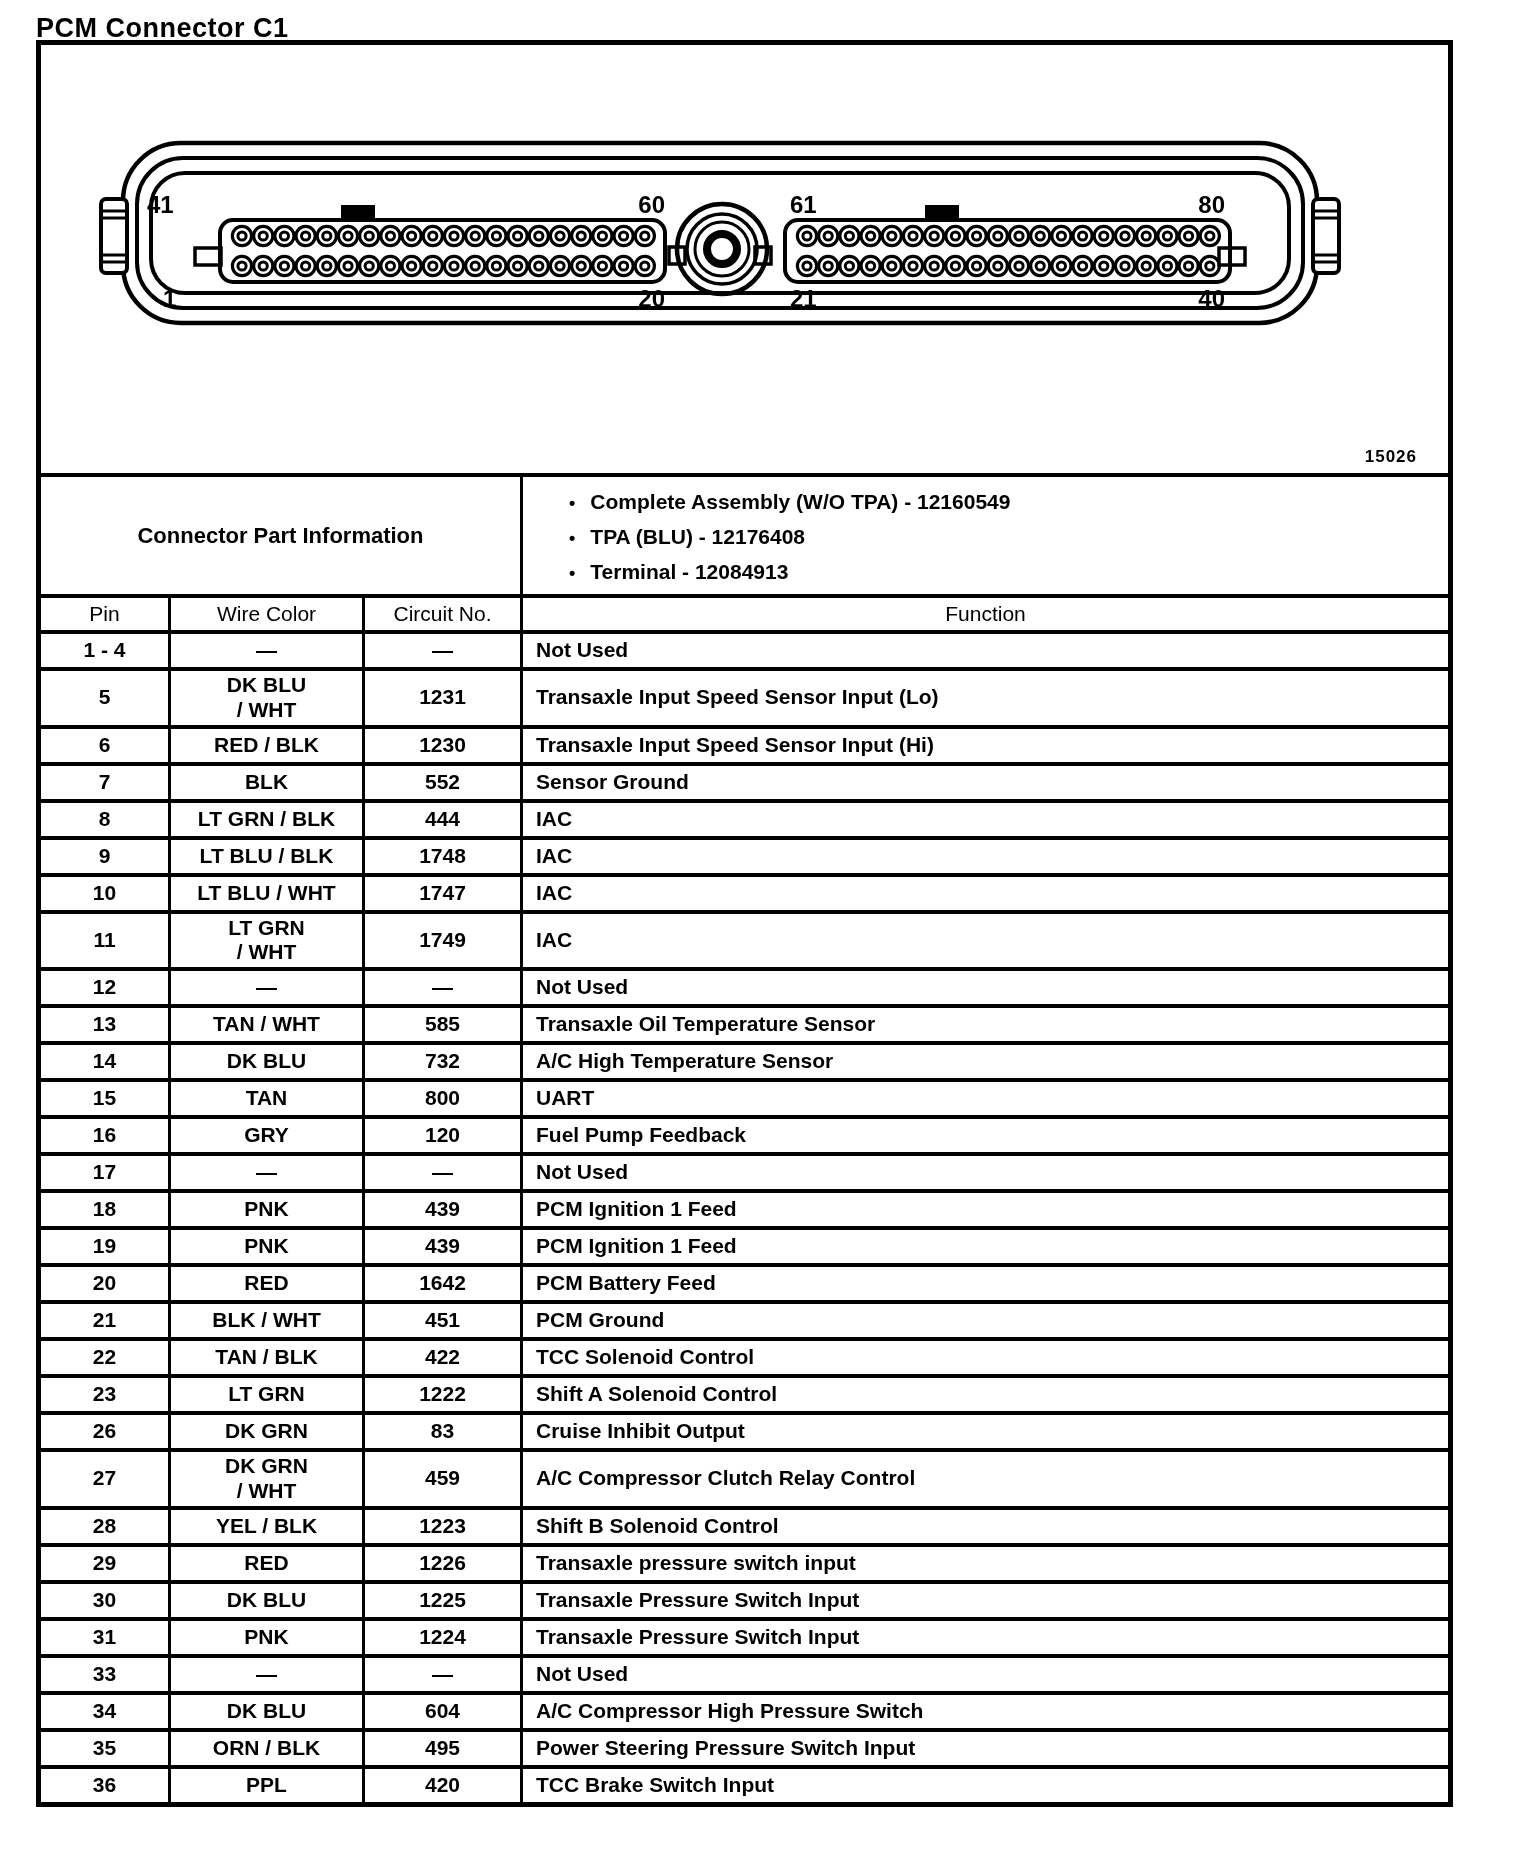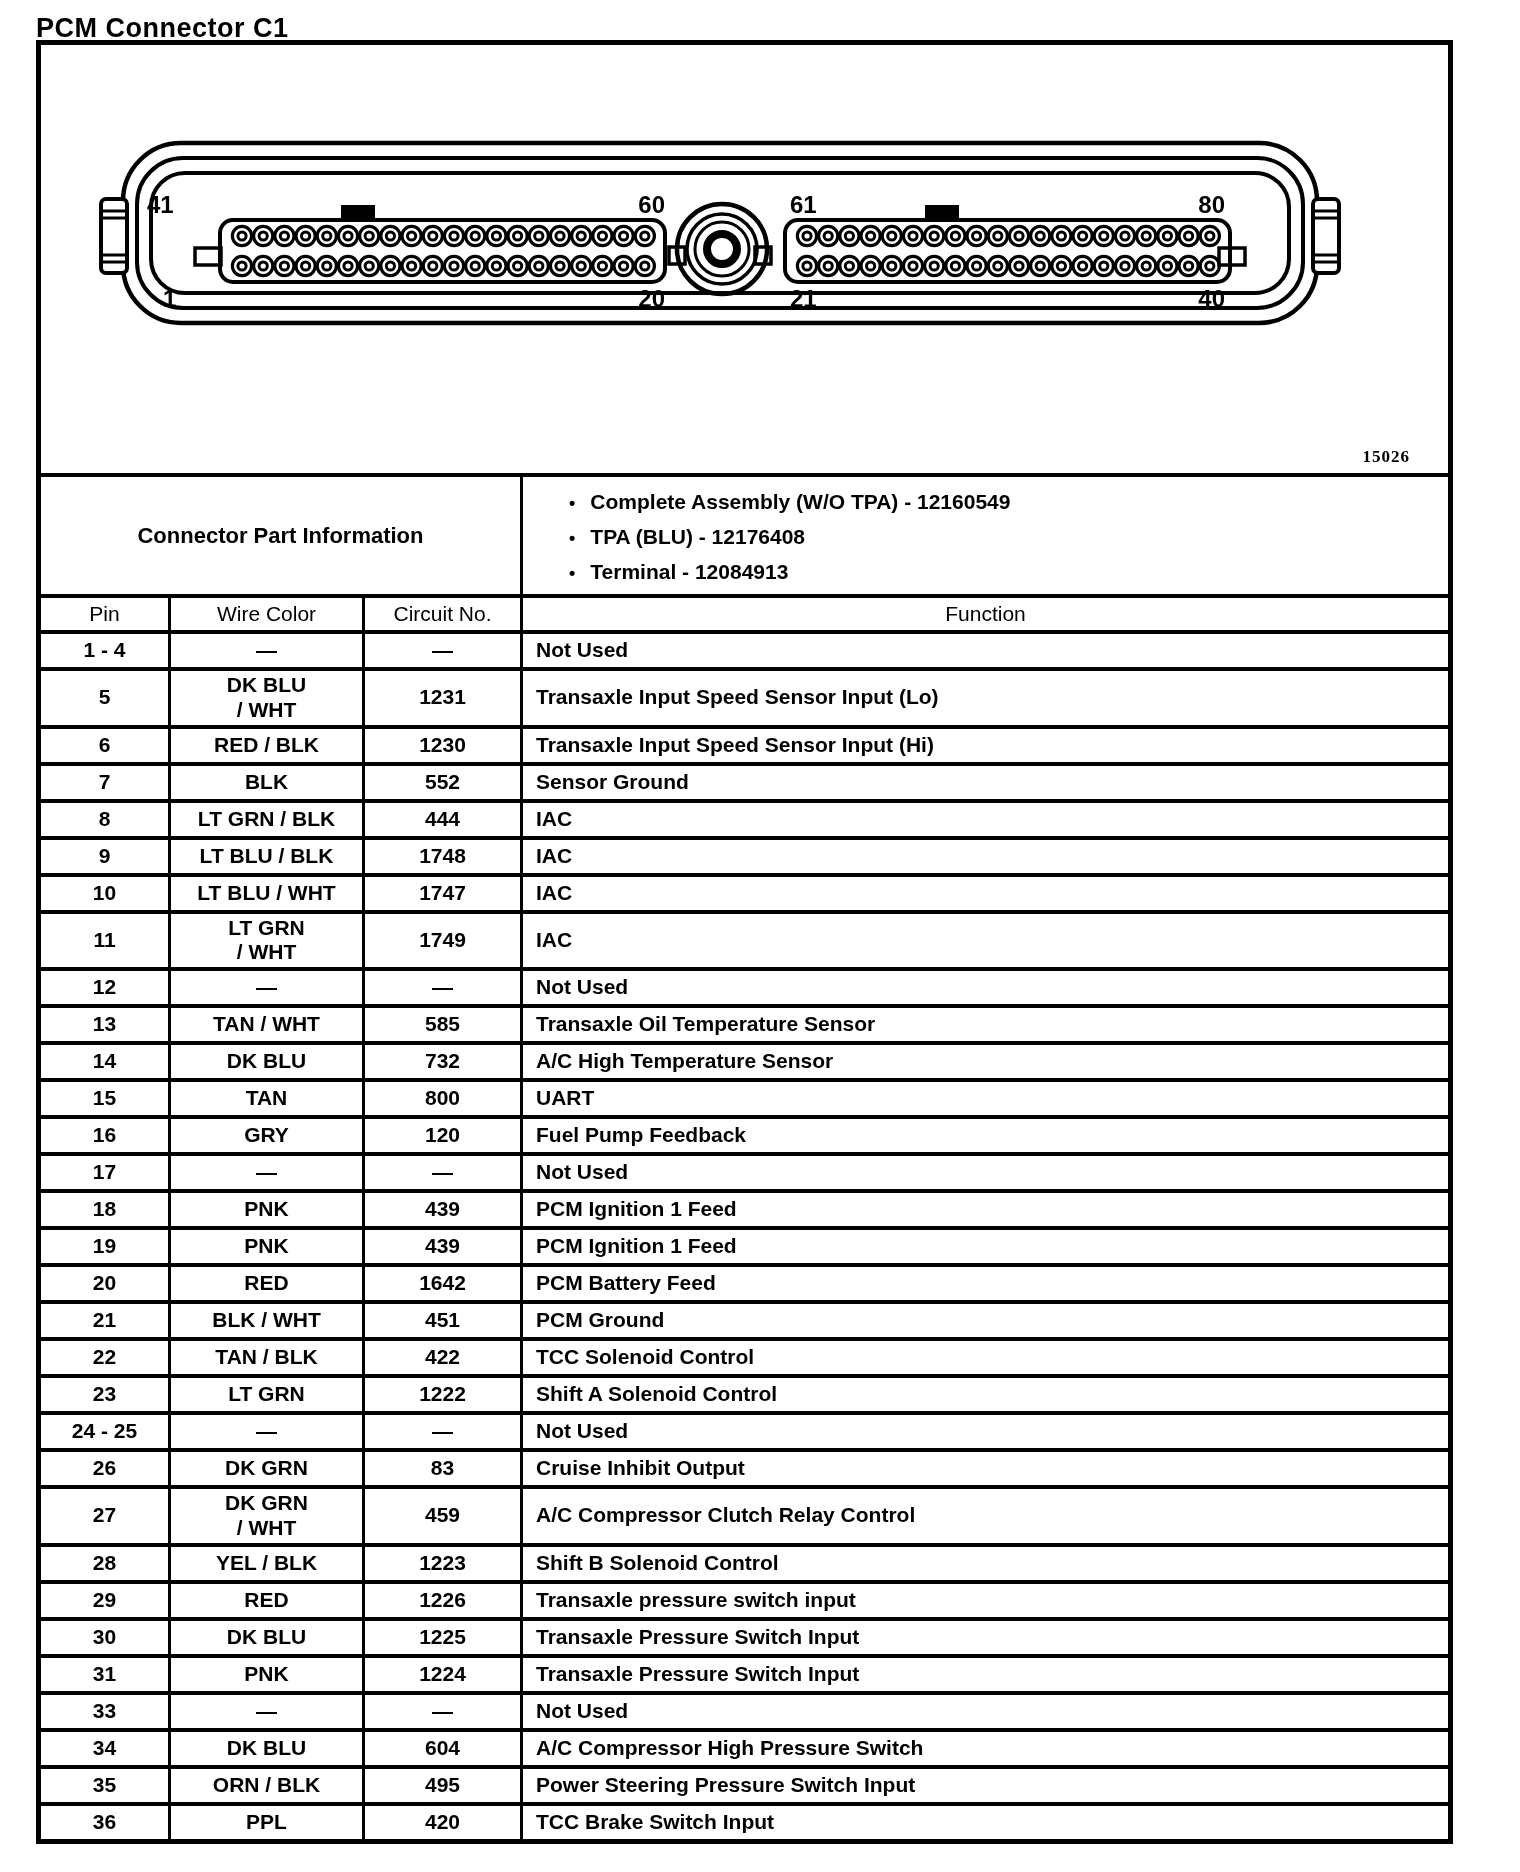--- a/index.html
+++ b/index.html
@@ -16,21 +16,21 @@
     position:absolute;top:40px;left:36px;width:1417px;
     border-collapse:collapse;table-layout:fixed;background:#fff;
     border:5px solid #000;
   }
   table.main td, table.main th{
     border:3px solid #000;border-top-width:4px;border-bottom-width:4px;
     overflow:hidden;
   }
   td.diagram-cell{height:428px;position:relative;padding:0;}
   svg.conn{position:absolute;left:54px;top:80px;width:1250px;height:215px;}
-  .fig{position:absolute;right:38px;bottom:6px;font-size:17px;font-weight:700;letter-spacing:1px;font-family:Liberation Serif, serif;}
+  .fig{position:absolute;right:31px;bottom:6px;font-size:17px;font-weight:700;letter-spacing:1px;}
   td.pi-label{height:110px;text-align:center;font-size:22px;font-weight:700;vertical-align:middle;}
   td.pi-list{padding:8px 6px 4px 46px;vertical-align:top;}
   .pi-item{display:flex;align-items:baseline;gap:15px;line-height:34px;font-size:21px;font-weight:700;}
   .bullet{font-size:18px;}
   th{height:30px;font-size:21px;font-weight:400;text-align:center;}
   td.c{height:29px;font-size:21px;font-weight:700;text-align:center;vertical-align:middle;line-height:1.18;padding:2px 4px;}
   td.wire{white-space:pre-line;}
   td.fn{text-align:left;padding-left:13px;}
 </style>
 </head>
@@ -412,26 +412,20 @@
           <td class="c">422</td>
           <td class="c fn">TCC Solenoid Control</td>
         </tr>
         <tr>
           <td class="c">23</td>
           <td class="c wire">LT GRN</td>
           <td class="c">1222</td>
           <td class="c fn">Shift A Solenoid Control</td>
         </tr>
         <tr>
-          <td class="c">24 - 25</td>
-          <td class="c wire">—</td>
-          <td class="c">—</td>
-          <td class="c fn">Not Used</td>
-        </tr>
-        <tr>
           <td class="c">26</td>
           <td class="c wire">DK GRN</td>
           <td class="c">83</td>
           <td class="c fn">Cruise Inhibit Output</td>
         </tr>
         <tr>
           <td class="c">27</td>
           <td class="c wire">DK GRN
 / WHT</td>
           <td class="c">459</td>

